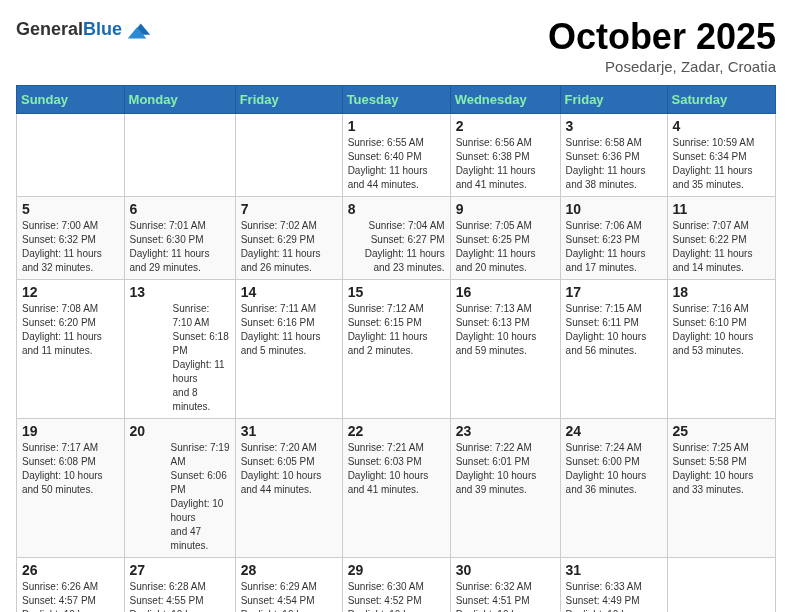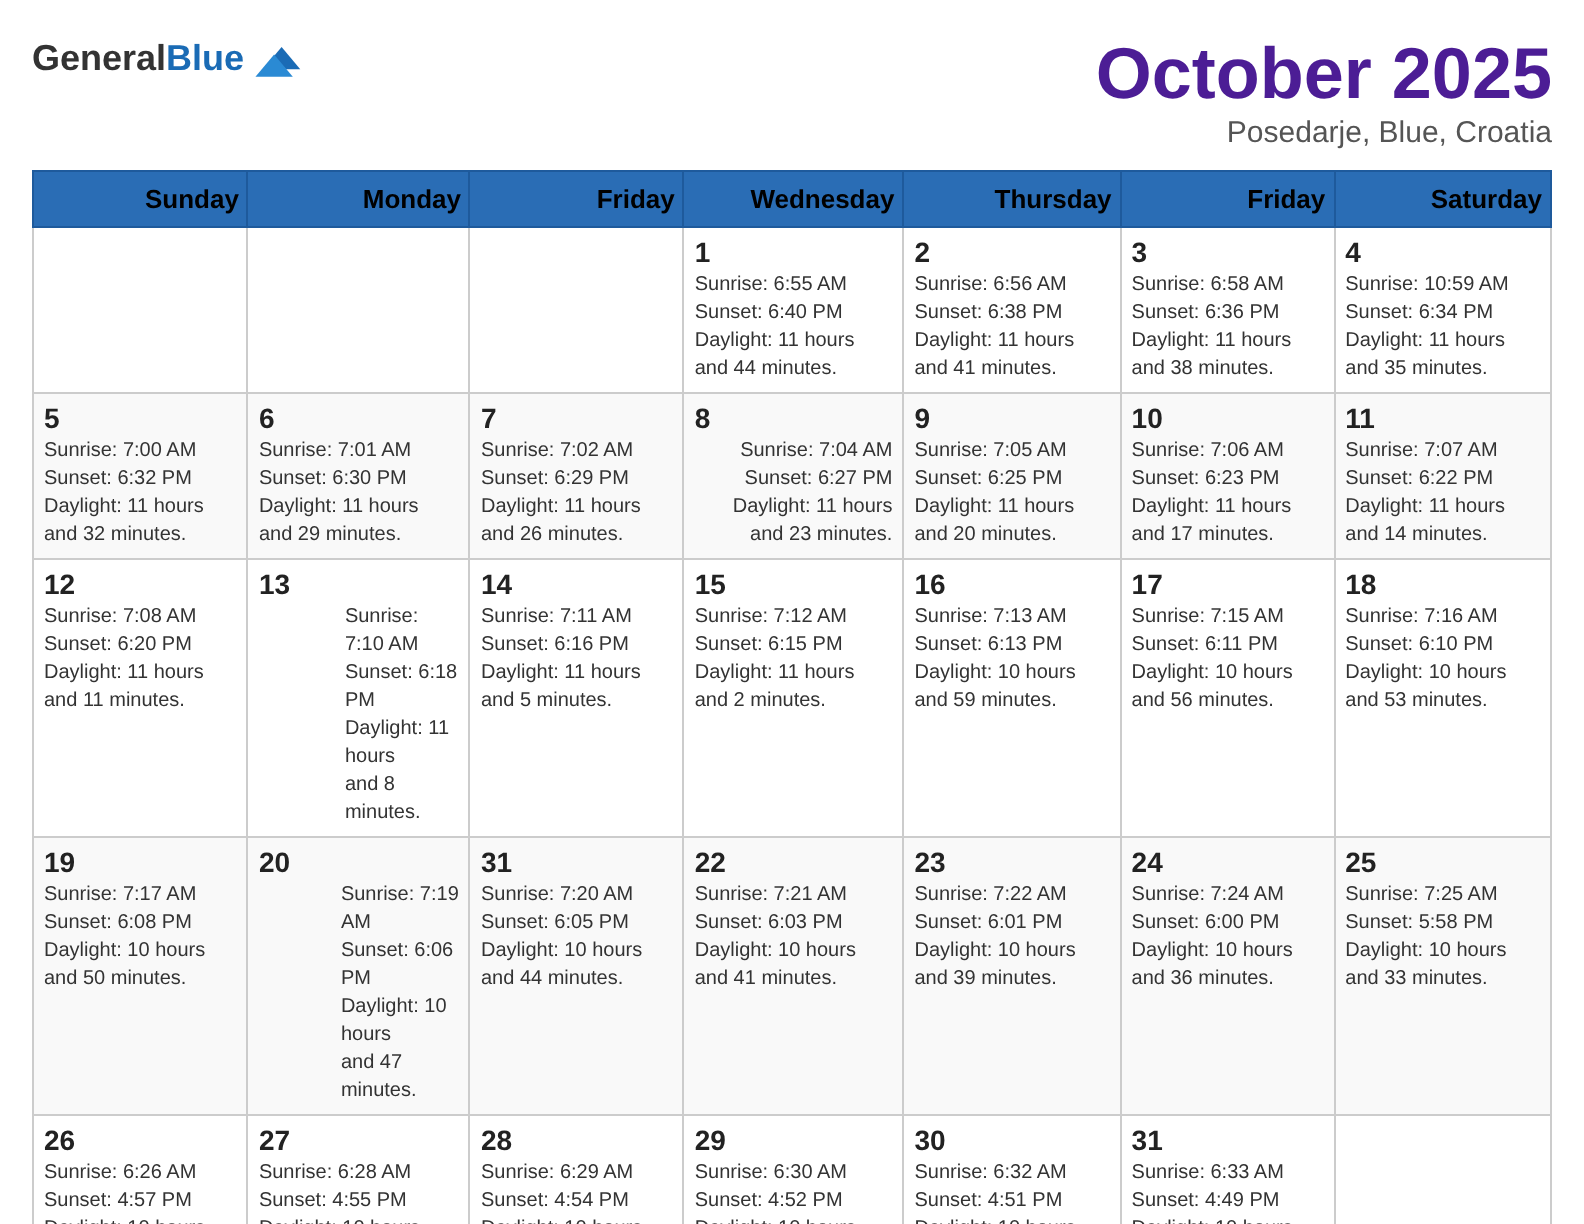--- a/index.html
+++ b/index.html
@@ -29,38 +29,38 @@
       width: 28px;
       height: 28px;
       margin-left: 2px;
     }
     .title-block {
       text-align: right;
     }
     .month-title {
       font-size: 36px;
       font-weight: bold;
-      color: #4c1d95;
+      color: #000000;
     }
     .location {
       font-size: 15px;
       color: #555;
     }
     .calendar {
       width: 100%;
       border-collapse: collapse;
       border: 1px solid #ccc;
     }
     .calendar th {
       background-color: #2a6db5;
-      color: #000000;
+      color: #86efac;
       font-size: 13px;
       font-weight: bold;
       padding: 6px 4px;
-      text-align: right;
+      text-align: left;
       border: 1px solid #1e5a9c;
     }
     .calendar td {
       width: 113px;
       vertical-align: top;
       padding: 4px 5px;
       border: 1px solid #ccc;
       font-size: 10.5px;
       color: #333;
       height: 80px;
@@ -99,32 +99,32 @@
         <span style="color:#333;font-size:18px;font-weight:bold;">General</span><span style="color:#1a6bb5;font-size:18px;font-weight:bold;">Blue</span>
       </span>
     </div>
     <svg class="logo-icon" viewBox="0 0 30 30" xmlns="http://www.w3.org/2000/svg">
       <polygon points="8,20 18,8 28,20" fill="#1a6bb5"></polygon>
       <polygon points="4,24 14,12 24,24" fill="#2a8ad4"></polygon>
     </svg>
   </div>
   <div class="title-block">
     <div class="month-title">October 2025</div>
-    <div class="location">Posedarje, Blue, Croatia</div>
+    <div class="location">Posedarje, Zadar, Croatia</div>
   </div>
 </div>
 
 <table class="calendar">
   <thead>
     <tr>
     <th>Sunday</th>
         <th>Monday</th>
         <th>Friday</th>
+        <th>Tuesday</th>
         <th>Wednesday</th>
-        <th>Thursday</th>
         <th>Friday</th>
         <th>Saturday</th>
       </tr>
   </thead>
   <tbody id="calendar-body">
   <tr>
         <td class="empty"></td>
         <td class="empty"></td>
         <td class="empty"></td>
         <td>

